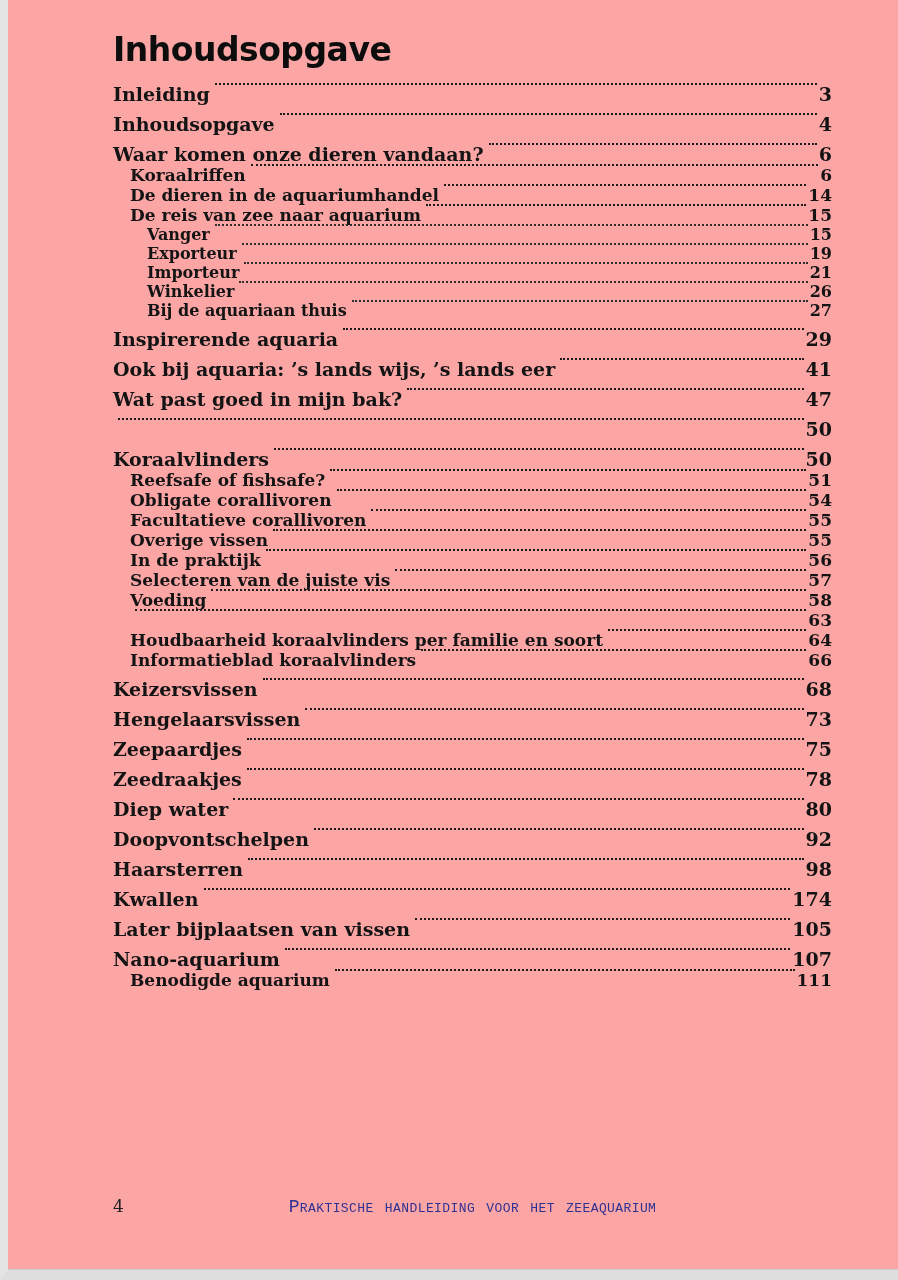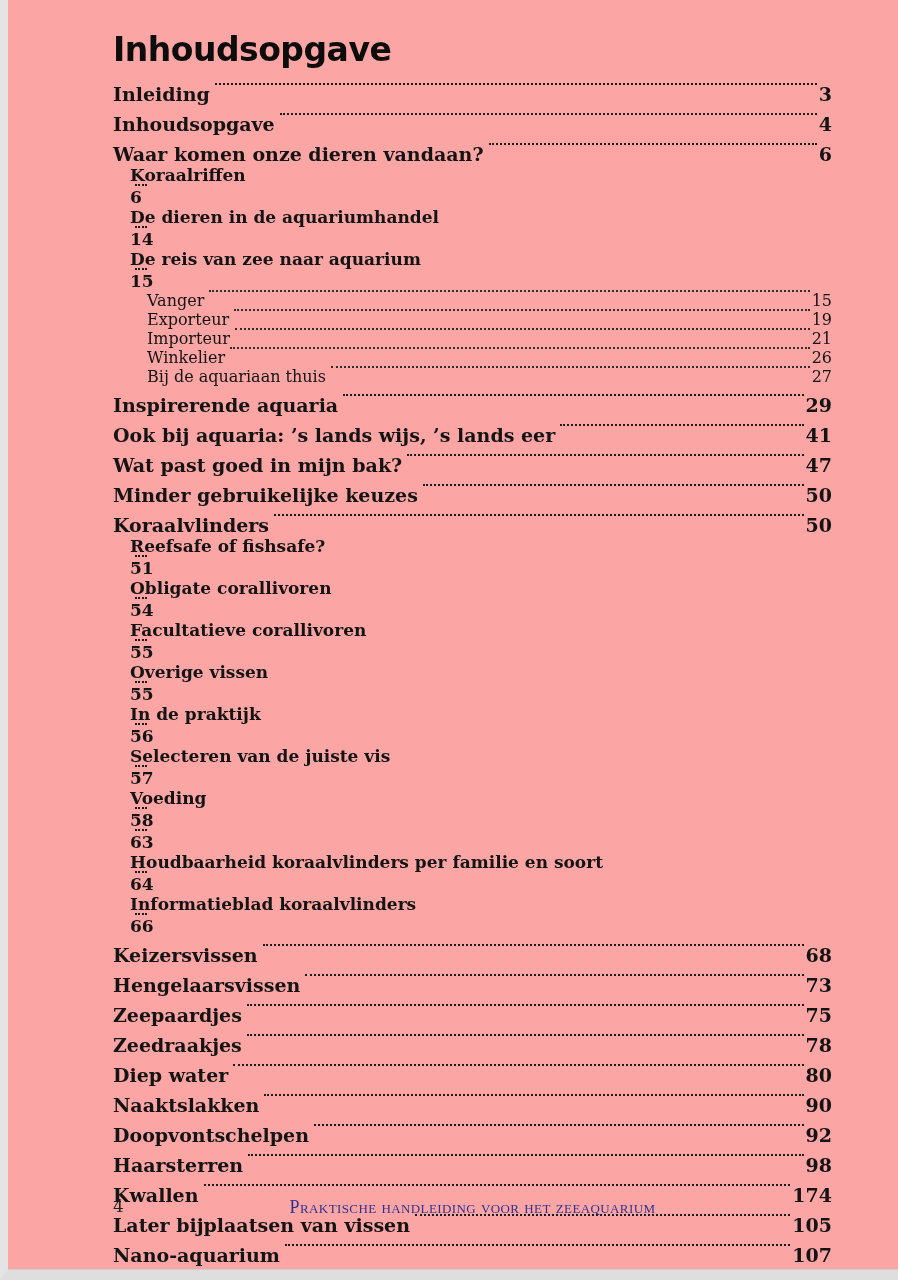--- a/index.html
+++ b/index.html
@@ -50,25 +50,24 @@
     font-size: 19px;
     font-weight: bold;
     line-height: 21px;
     margin-top: 9px;
   }
   .toc-row.lvl2 {
     font-size: 17px;
     font-weight: bold;
     line-height: 20px;
     margin-left: 17px;
-    flex-direction: column;
   }
   .toc-row.lvl3 {
     font-size: 16px;
-    font-weight: normal;
+    font-weight: bold;
     line-height: 19px;
     margin-left: 34px;
   }
   .toc-label {
     white-space: nowrap;
   }
   .toc-dots {
     flex: 1 1 auto;
     min-width: 12px;
     margin: 0 2px 0 5px;
@@ -96,21 +95,21 @@
     font-family: "DejaVu Serif", serif;
     font-size: 17px;
     color: #1f1f1f;
   }
   .footer-running-title {
     position: absolute;
     left: 0;
     right: 0;
     top: 1px;
     text-align: center;
-    font-family: Liberation Serif, serif;
+    font-family: Liberation Mono, monospace;
     font-variant: small-caps;
     font-size: 18px;
     letter-spacing: 0.4px;
     color: #2e3192;
   }
 </style>
 </head>
 <body>
 
 <div class="page">
@@ -181,21 +180,20 @@
           <span class="toc-label">Ook bij aquaria: ’s lands wijs, ’s lands eer</span>
           <span class="toc-dots"></span>
           <span class="toc-page">41</span>
         </div>
         <div class="toc-row lvl1">
           <span class="toc-label">Wat past goed in mijn bak?</span>
           <span class="toc-dots"></span>
           <span class="toc-page">47</span>
         </div>
         <div class="toc-row lvl1">
-          <span class="toc-label">Minder gebruikelijke keuzes</span>
           <span class="toc-dots"></span>
           <span class="toc-page">50</span>
         </div>
         <div class="toc-row lvl1">
           <span class="toc-label">Koraalvlinders</span>
           <span class="toc-dots"></span>
           <span class="toc-page">50</span>
         </div>
         <div class="toc-row lvl2">
           <span class="toc-label">Reefsafe of fishsafe?</span>
@@ -263,25 +261,20 @@
         </div>
         <div class="toc-row lvl1">
           <span class="toc-label">Zeedraakjes</span>
           <span class="toc-dots"></span>
           <span class="toc-page">78</span>
         </div>
         <div class="toc-row lvl1">
           <span class="toc-label">Diep water</span>
           <span class="toc-dots"></span>
           <span class="toc-page">80</span>
-        </div>
-        <div class="toc-row lvl1">
-          <span class="toc-label">Naaktslakken</span>
-          <span class="toc-dots"></span>
-          <span class="toc-page">90</span>
         </div>
         <div class="toc-row lvl1">
           <span class="toc-label">Doopvontschelpen</span>
           <span class="toc-dots"></span>
           <span class="toc-page">92</span>
         </div>
         <div class="toc-row lvl1">
           <span class="toc-label">Haarsterren</span>
           <span class="toc-dots"></span>
           <span class="toc-page">98</span>

